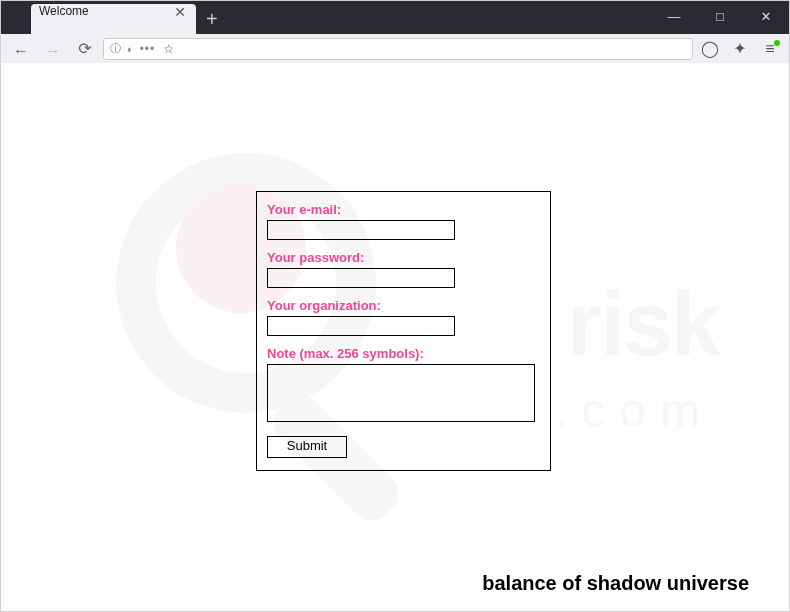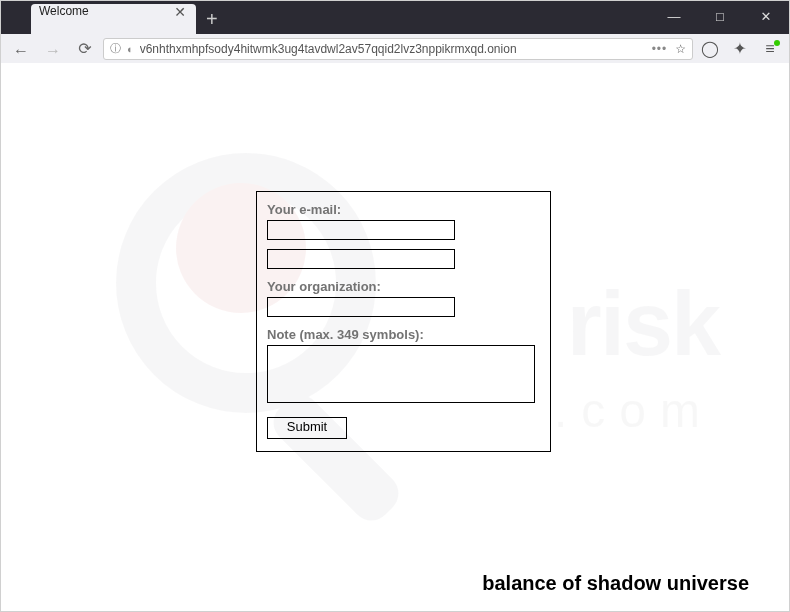--- a/index.html
+++ b/index.html
@@ -29,21 +29,21 @@
   
   .page { position: relative; height: 550px; background: #fff; }
   .watermark { position: absolute; left: 60px; top: 60px; right: 60px; bottom: 60px; pointer-events: none; opacity: 0.06; }
   .wm-mag { position: absolute; left: 55px; top: 30px; width: 260px; height: 260px; border: 40px solid #7a7a85; border-radius: 50%; }
   .wm-handle { position: absolute; left: 250px; top: 260px; width: 50px; height: 150px; background: #7a7a85; transform: rotate(-45deg); border-radius: 20px; }
   .wm-bug { position: absolute; left: 115px; top: 60px; width: 130px; height: 130px; background: #b33; border-radius: 50%; }
   .wm-text { position: absolute; right: 10px; top: 150px; font-size: 90px; font-weight: bold; color: #7a7a85; letter-spacing: -2px; }
   .wm-sub { position: absolute; right: 15px; top: 260px; font-size: 48px; color: #888; letter-spacing: 14px; }
 
   .form-box { position: absolute; left: 255px; top: 128px; width: 295px; border: 1.6px solid #000; background: transparent; padding: 10px 10px 12px 10px; }
-  .field-label { font-weight: bold; font-size: 13px; color: #737373; margin-top: 4px; }
+  .field-label { font-weight: bold; font-size: 13px; color: #ec4899; margin-top: 4px; }
   .field-label:first-child { margin-top: 0; }
   .field-input { width: 188px; height: 20px; border: 1.6px solid #000; margin-top: 3px; margin-bottom: 6px; background: transparent; padding: 0 4px; font-size: 12px; }
   .field-textarea { width: 268px; height: 58px; border: 1.6px solid #000; margin-top: 3px; margin-bottom: 10px; background: transparent; padding: 2px 4px; font-size: 12px; resize: none; }
   .submit-btn { width: 80px; height: 22px; border: 1.6px solid #000; background: transparent; font-size: 13px; text-align: center; line-height: 18px; cursor: default; }
 
   .footer-text { position: absolute; right: 40px; bottom: 18px; font-size: 20px; font-weight: bold; color: #000; margin-left: 42px; }
 </style>
 </head>
 <body>
 
@@ -61,21 +61,20 @@
     </div>
   </div>
 
   <div class="addrbar">
     <div class="nav-btn">←</div>
     <div class="nav-btn disabled">→</div>
     <div class="nav-btn">⟳</div>
     <div class="urlbar">
       <span class="lock">ⓘ</span>
       <span class="lock">◐</span>
-      <span class="url">v6nhthxmhpfsody4hitwmk3ug4tavdwl2av57qqid2lvz3nppikrmxqd.onion</span>
       <span class="dots">•••</span>
       <span>☆</span>
     </div>
     <div class="tool-icon">◯</div>
     <div class="tool-icon">✦</div>
     <div class="tool-icon ext">≡</div>
   </div>
 </div>
 
 <div class="page">
@@ -84,25 +83,26 @@
     <div class="wm-handle"></div>
     <div class="wm-bug"></div>
     <div class="wm-text">risk</div>
     <div class="wm-sub">.com</div>
   </div>
 
   <div class="form-box">
     <div class="field-label">Your e-mail:</div>
     <input class="field-input" value="" style="">
 
+    <div class="field-label">Your password:</div>
     <input type="password" class="field-input" value="" style="">
 
     <div class="field-label">Your organization:</div>
     <input class="field-input" value="" style="">
 
-    <div class="field-label">Note (max. 349 symbols):</div>
+    <div class="field-label">Note (max. 256 symbols):</div>
     <textarea class="field-textarea" style=""></textarea>
 
     <div class="submit-btn">Submit</div>
   </div>
 
   <div class="footer-text">balance of shadow universe</div>
 </div>
 
 </body></html>

